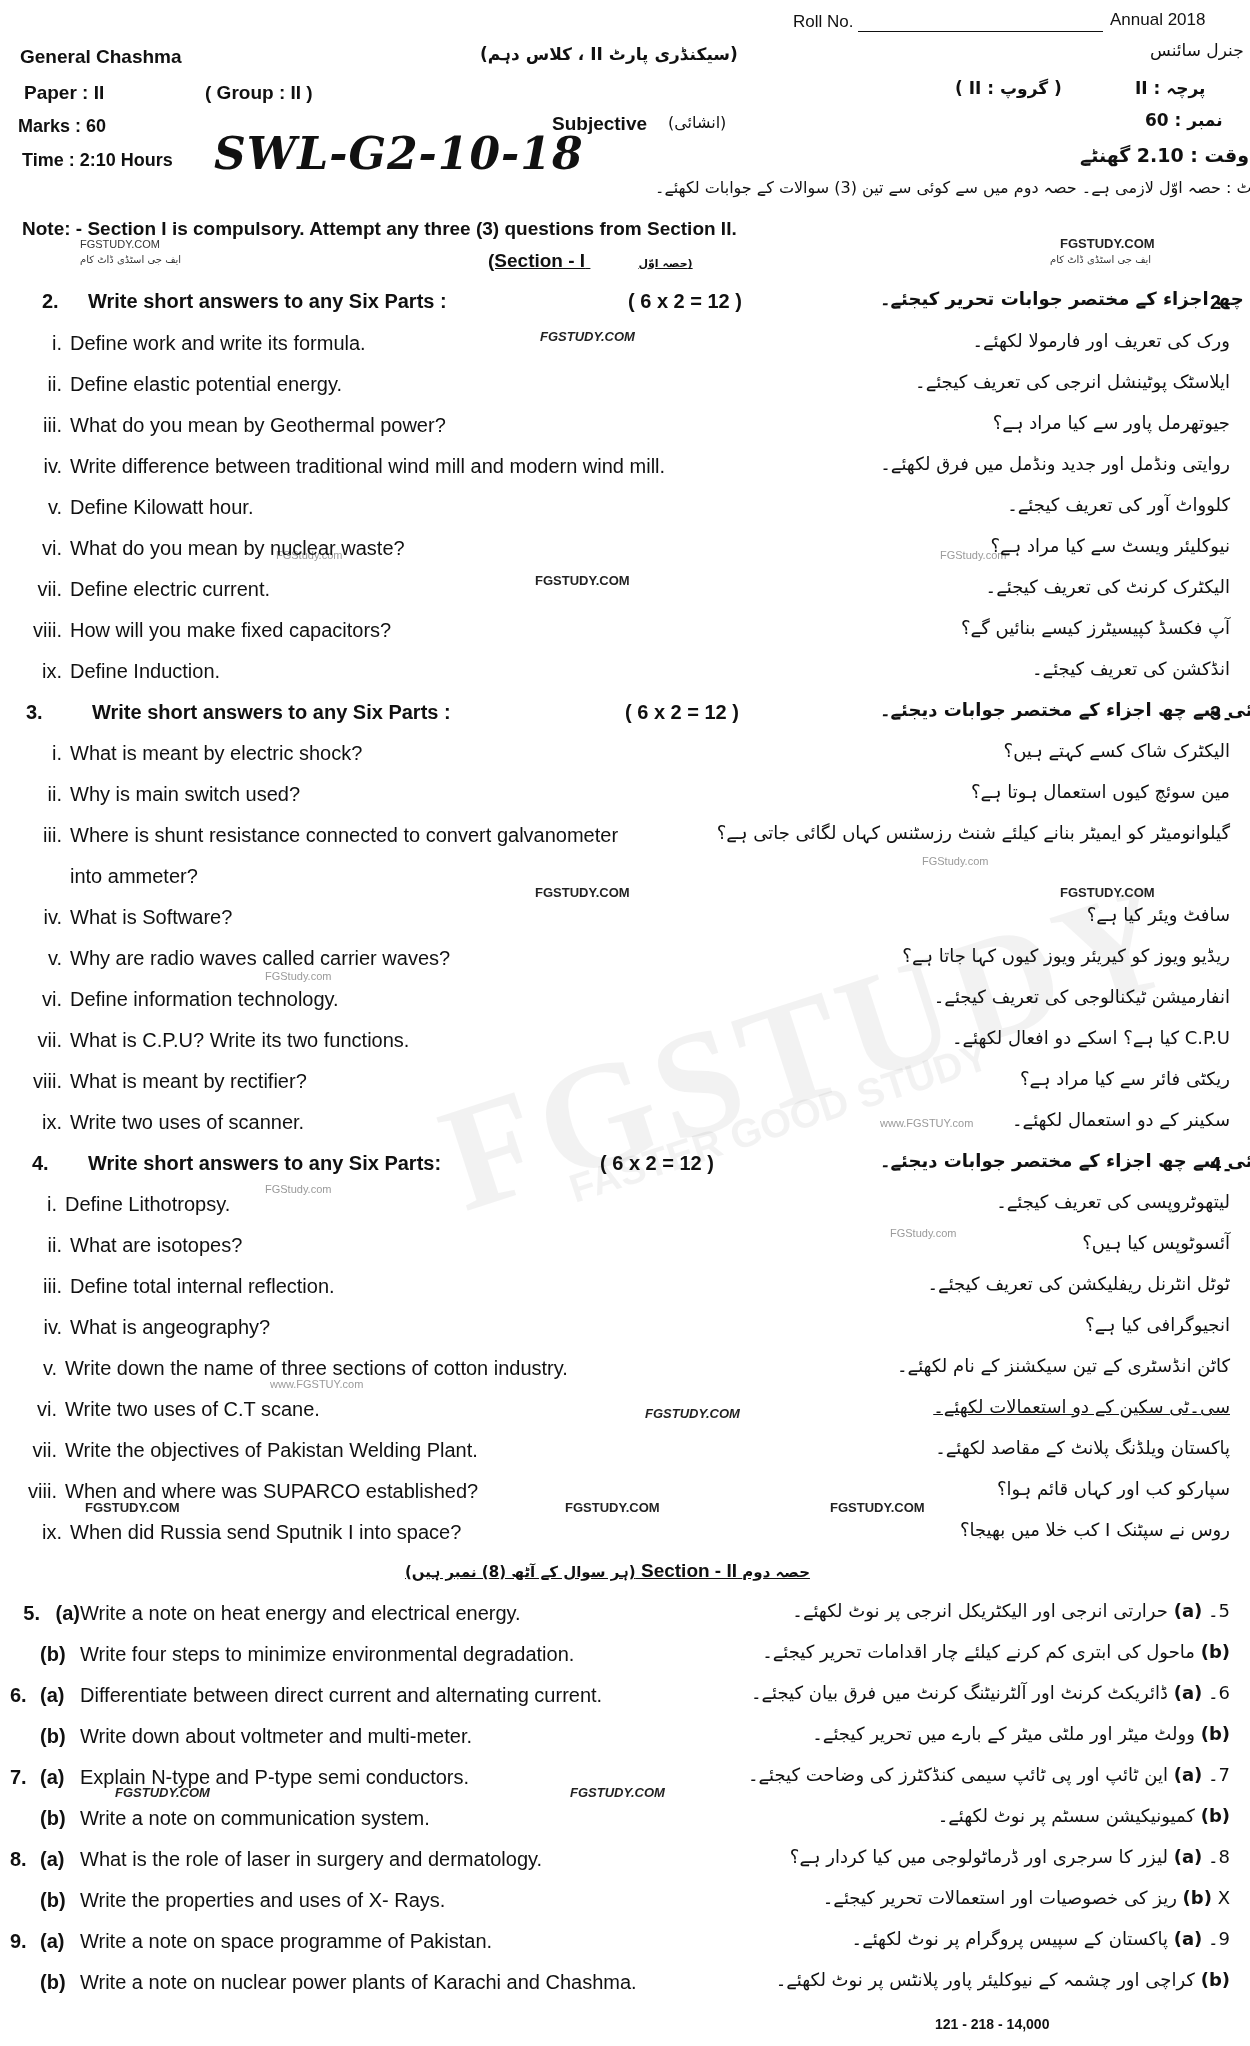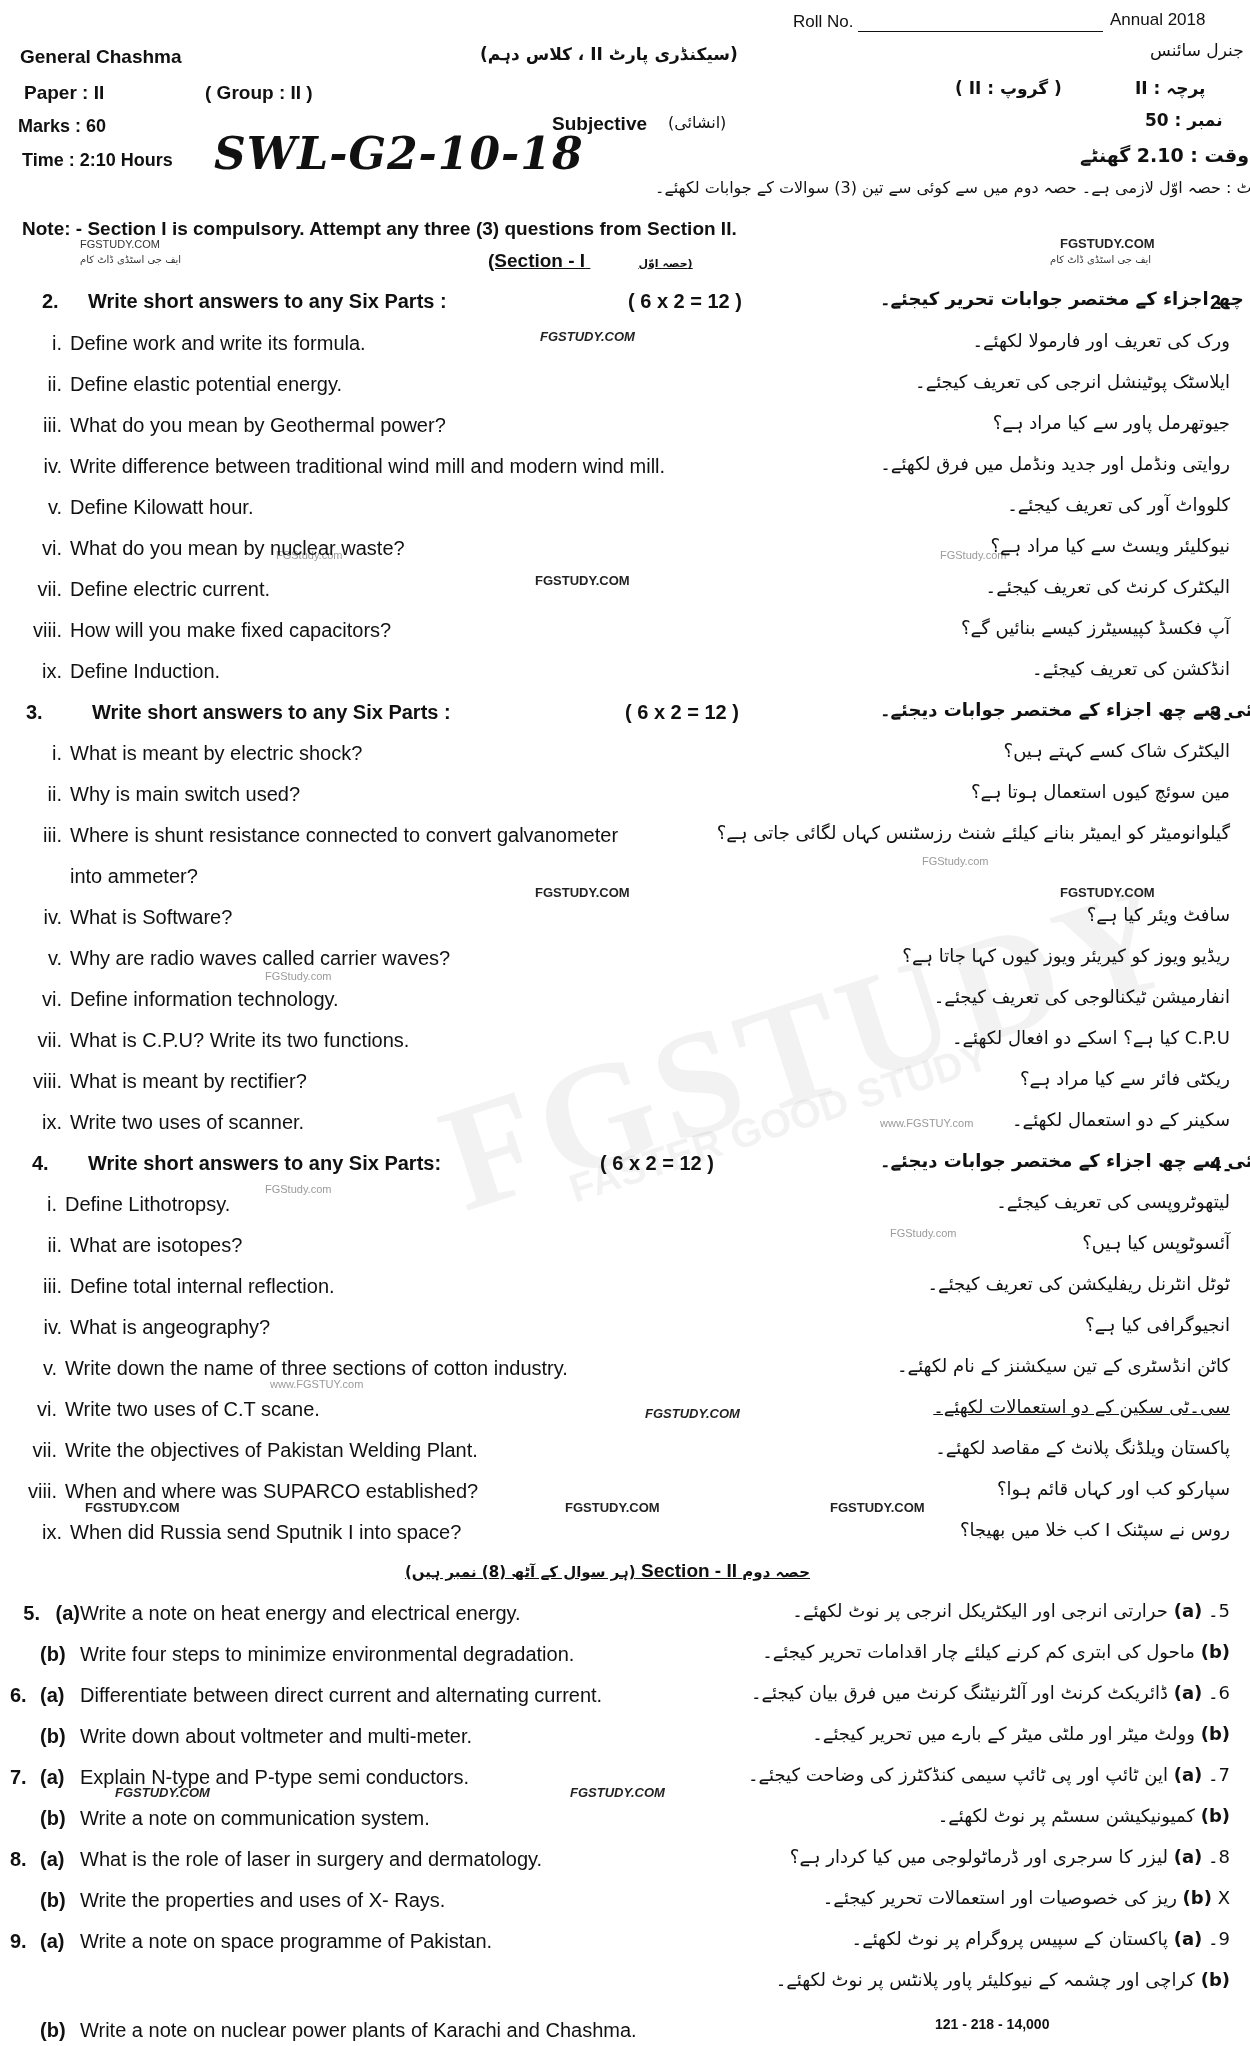--- a/index.html
+++ b/index.html
@@ -50,21 +50,21 @@
   <div class="abs urdu" style="left:1150px; top:40px; font-size:17px;">جنرل سائنس</div>
 
   <div class="abs b" style="left:24px; top:82px; font-size:19px;">Paper  : II</div>
   <div class="abs b" style="left:205px; top:82px; font-size:19px;">( Group : II )</div>
   <div class="abs urdu b" style="left:955px; top:78px; font-size:17px;">( گروپ : II )</div>
   <div class="abs urdu b" style="left:1135px; top:78px; font-size:17px;">پرچہ : II</div>
 
   <div class="abs b" style="left:18px; top:116px; font-size:18px;">Marks  :  60</div>
   <div class="abs b" style="left:552px; top:113px; font-size:19px;">Subjective</div>
   <div class="abs urdu" style="left:668px; top:113px; font-size:16px;">(انشائی)</div>
-  <div class="abs urdu b" style="left:1145px; top:110px; font-size:17px;">نمبر : 50</div>
+  <div class="abs urdu b" style="left:1145px; top:110px; font-size:17px;">نمبر : 60</div>
 
   <div class="abs b" style="left:22px; top:150px; font-size:18px;">Time : 2:10 Hours</div>
   <div class="abs handwritten" style="left:214px; top:128px;">SWL-G2-10-18</div>
   <div class="abs urdu b" style="left:1080px; top:144px; font-size:19px;">وقت : 2.10 گھنٹے</div>
 
   <div class="abs urdu" style="left:655px; top:178px; font-size:16px;">نوٹ : حصہ اوّل لازمی ہے۔ حصہ دوم میں سے کوئی سے تین (3) سوالات کے جوابات لکھئے۔</div>
   <div class="abs b" style="left:22px; top:218px; font-size:19px;">Note: -  Section  I is compulsory.  Attempt any three (3) questions from Section II.</div>
 </div>
 
 <div class="wm" style="left:80px; top:238px; color:#333;">FGSTUDY.COM</div>
@@ -228,17 +228,17 @@
 
   <div class="abs sec2" style="left:10px; top:1848px;"><span class="qn">8.</span><span class="ab">(a)</span><span>What is the role of laser in surgery and dermatology.</span></div>
   <div class="abs urdu urdu-part" style="right:20px; top:1846px;"><span>8۔</span> <span class="b" style="direction:ltr; unicode-bidi:embed;">(a)</span> <span>لیزر کا سرجری اور ڈرماٹولوجی میں کیا کردار ہے؟</span></div>
 
   <div class="abs sec2" style="left:10px; top:1889px;"><span class="qn"></span><span class="ab">(b)</span><span>Write the properties and uses of X- Rays.</span></div>
   <div class="abs urdu urdu-part" style="right:20px; top:1887px;"><span class="b" style="direction:ltr; unicode-bidi:embed;">(b)</span> <span>X ریز کی خصوصیات اور استعمالات تحریر کیجئے۔</span></div>
 
   <div class="abs sec2" style="left:10px; top:1930px;"><span class="qn">9.</span><span class="ab">(a)</span><span>Write a note on space programme of Pakistan.</span></div>
   <div class="abs urdu urdu-part" style="right:20px; top:1928px;"><span>9۔</span> <span class="b" style="direction:ltr; unicode-bidi:embed;">(a)</span> <span>پاکستان کے سپیس پروگرام پر نوٹ لکھئے۔</span></div>
 
-  <div class="abs sec2" style="left:10px; top:1971px;margin-top:48px;"><span class="qn"></span><span class="ab">(b)</span><span>Write a note on nuclear power plants of Karachi and Chashma.</span></div>
+  <div class="abs sec2" style="left:10px; top:1971px;"><span class="qn"></span><span class="ab">(b)</span><span>Write a note on nuclear power plants of Karachi and Chashma.</span></div>
   <div class="abs urdu urdu-part" style="right:20px; top:1969px;"><span class="b" style="direction:ltr; unicode-bidi:embed;">(b)</span> <span>کراچی اور چشمہ کے نیوکلیئر پاور پلانٹس پر نوٹ لکھئے۔</span></div>
 </div>
 
 <div class="abs b" style="left:935px; top:2016px; font-size:14px;">121 - 218 - 14,000</div>
 
 </body></html>

